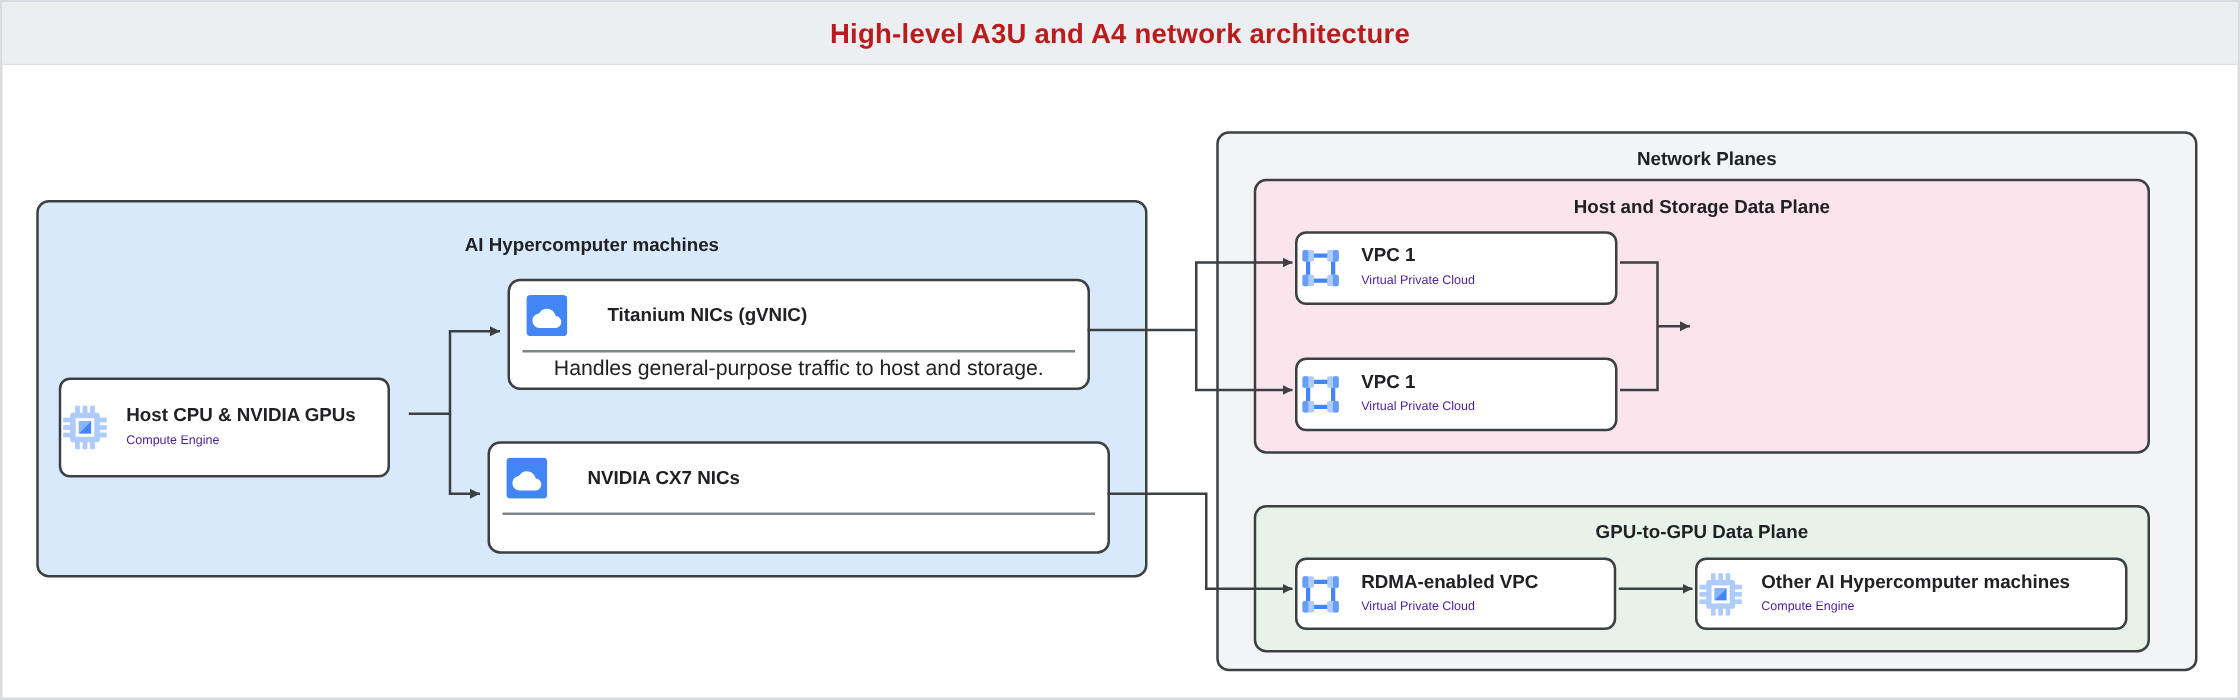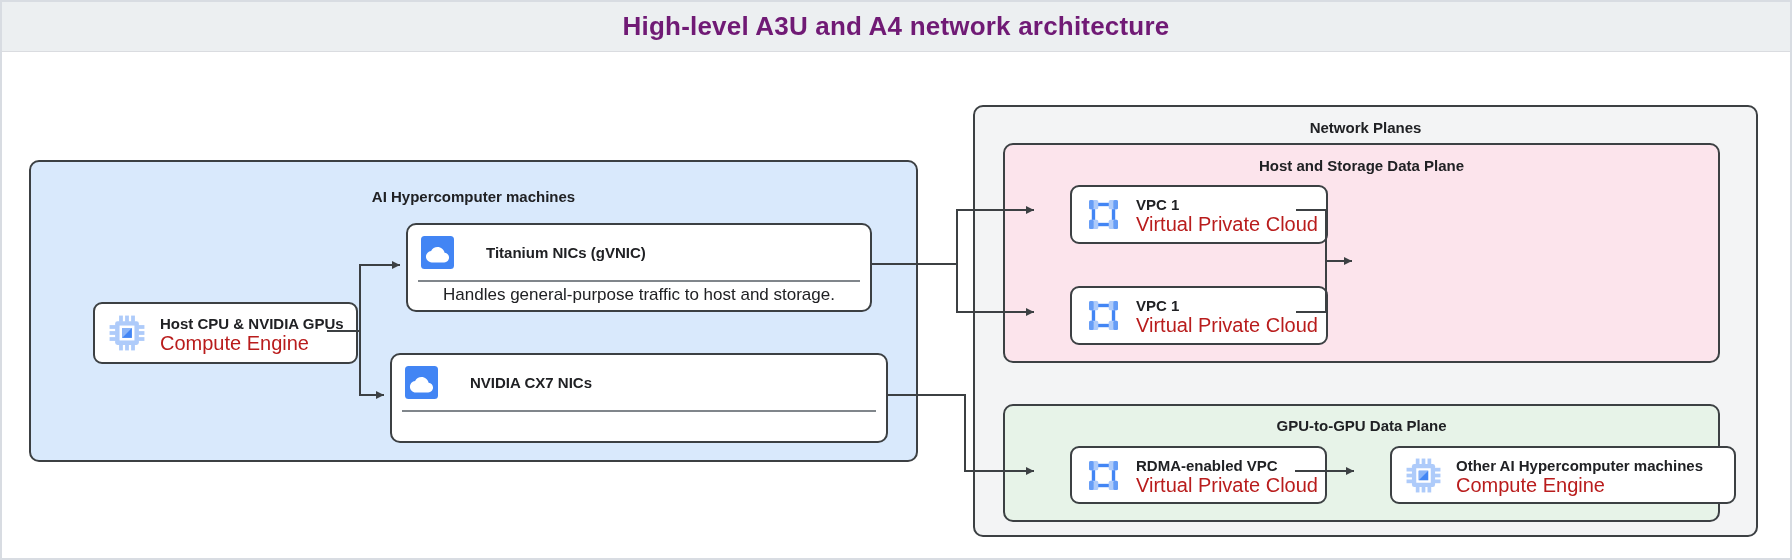--- a/index.html
+++ b/index.html
@@ -26,21 +26,21 @@
     border:2px solid #d8dce2;
     overflow:hidden;
   }
   .header{
     position:absolute;left:0;top:0;right:0;height:50px;
     background:var(--header-bg,#eceff1);
     border-bottom:1px solid #dadce0;
     display:flex;align-items:center;justify-content:center;
   }
   .header-title{
-    font-size:26px;font-weight:bold;color:#701a75;letter-spacing:.2px;text-align:right;
+    font-size:22px;font-weight:bold;color:#b91c1c;letter-spacing:.2px;text-align:right;
   }
   .container{
     position:absolute;
     border:2px solid var(--container-border,#3c4043);
     border-radius:10px;
   }
   .container-label{
     position:absolute;left:0;right:0;text-align:center;
     font-size:15px;font-weight:bold;color:#202124;
   }
@@ -52,27 +52,27 @@
   .plane-pink > .container-label{top:12px}
   .plane-green{left:28px;top:297px;width:717px;height:118px;background:var(--gpu-plane-fill,#e7f3e8)}
   .plane-green > .container-label{top:11px}
 
   .node{
     position:absolute;
     background:#fff;
     border:2px solid var(--container-border,#3c4043);
     border-radius:9px;
     display:flex;align-items:center;
-    padding-left:13px;gap:14px;margin-left:34px;
+    gap:14px;
   }
   .node .txt{display:flex;flex-direction:column;justify-content:center;gap:2px}
   .node .t{font-size:15px;font-weight:bold;color:#202124;line-height:18px;white-space:nowrap}
-  .node .s{font-size:20px;color:#b91c1c;line-height:17px;white-space:nowrap}
-
-  .node-host{left:28px;top:140px;width:265px;height:62px}
+  .node .s{font-size:10px;color:#4c1d95;line-height:17px;white-space:nowrap}
+
+  .node-host{left:16px;top:140px;width:265px;height:80px}
   .node-vpc1{left:31px;top:40px;width:258px;height:59px}
   .node-vpc2{left:31px;top:141px;width:258px;height:59px}
   .node-storage{left:349px;top:91px;width:340px;height:58px}
   .node-rdma{left:31px;top:40px;width:257px;height:58px}
   .node-other{left:351px;top:40px;width:346px;height:58px}
 
   .nic{
     position:absolute;background:#fff;
     border:2px solid var(--container-border,#3c4043);
     border-radius:10px;

